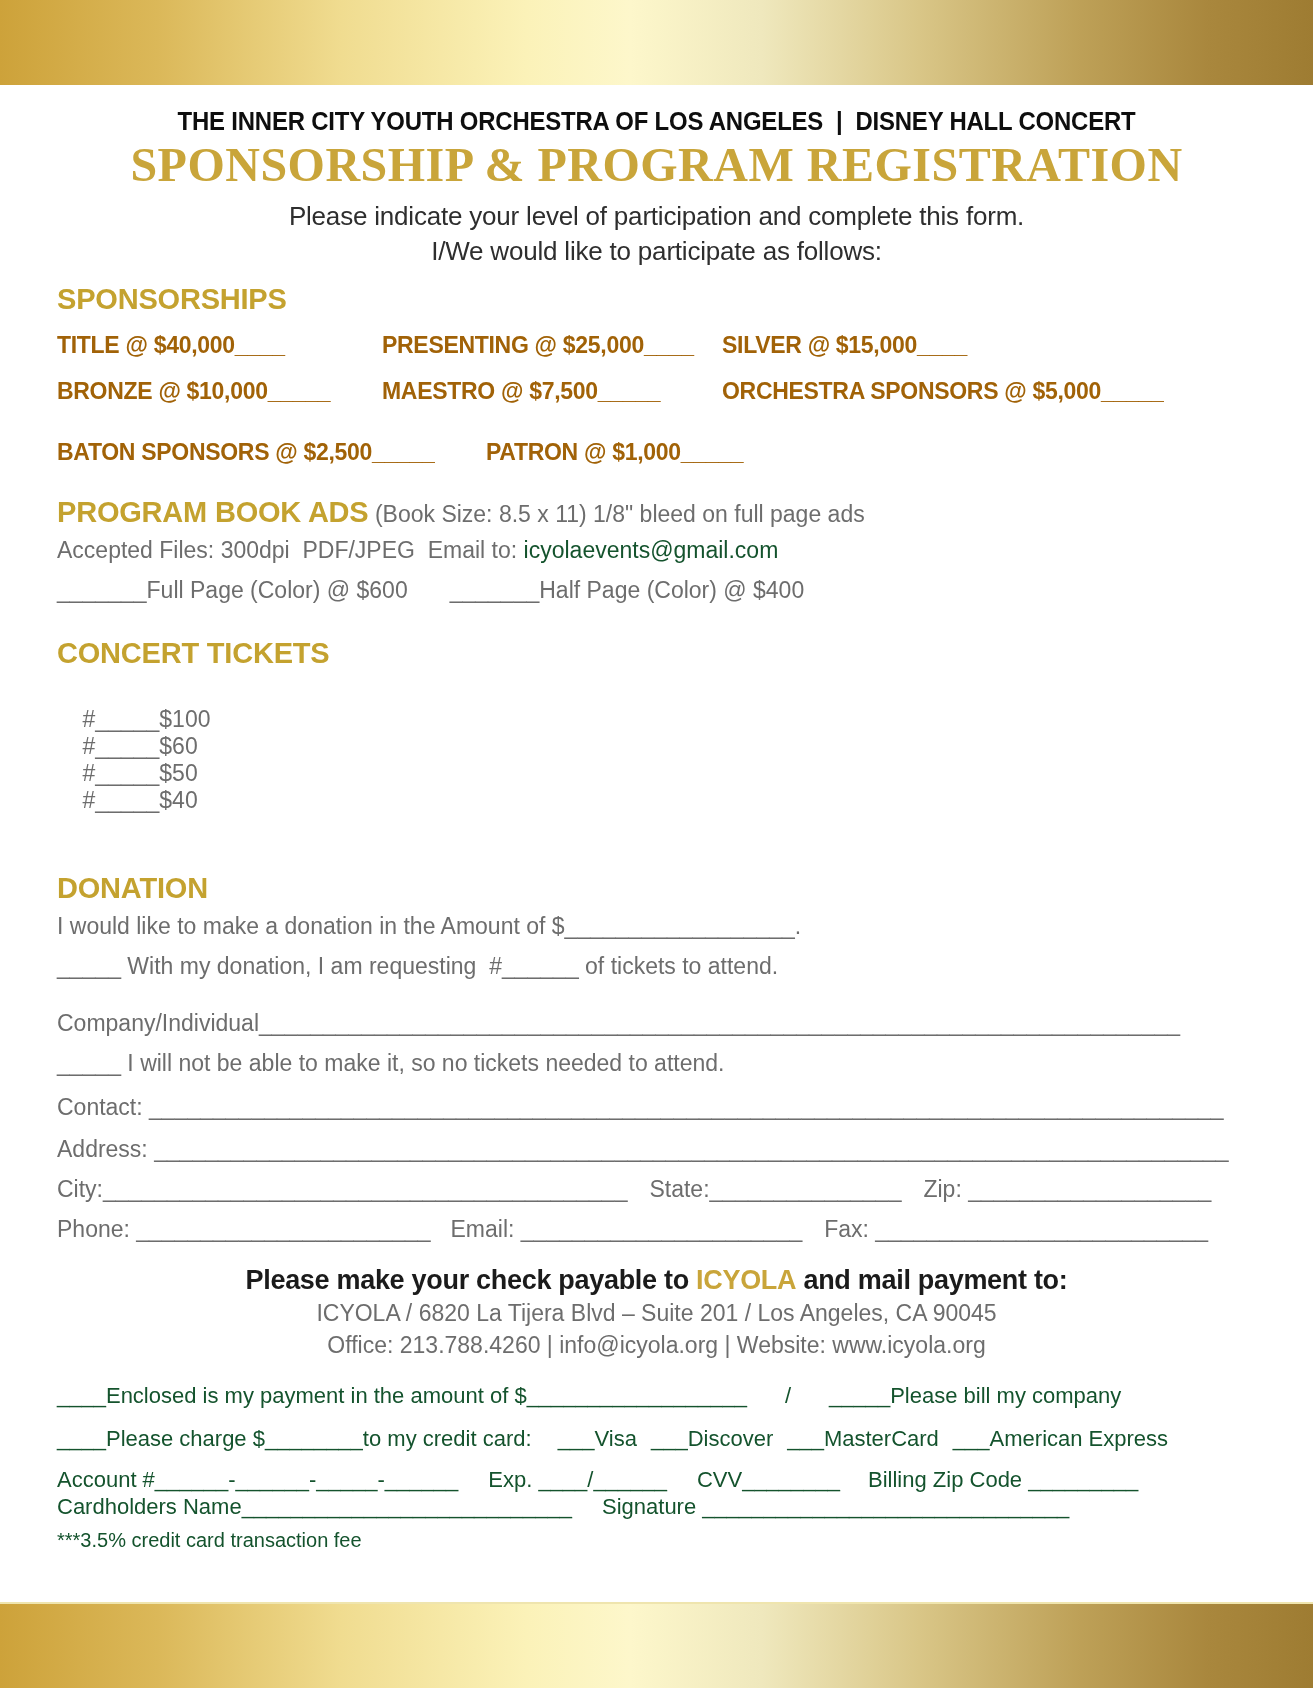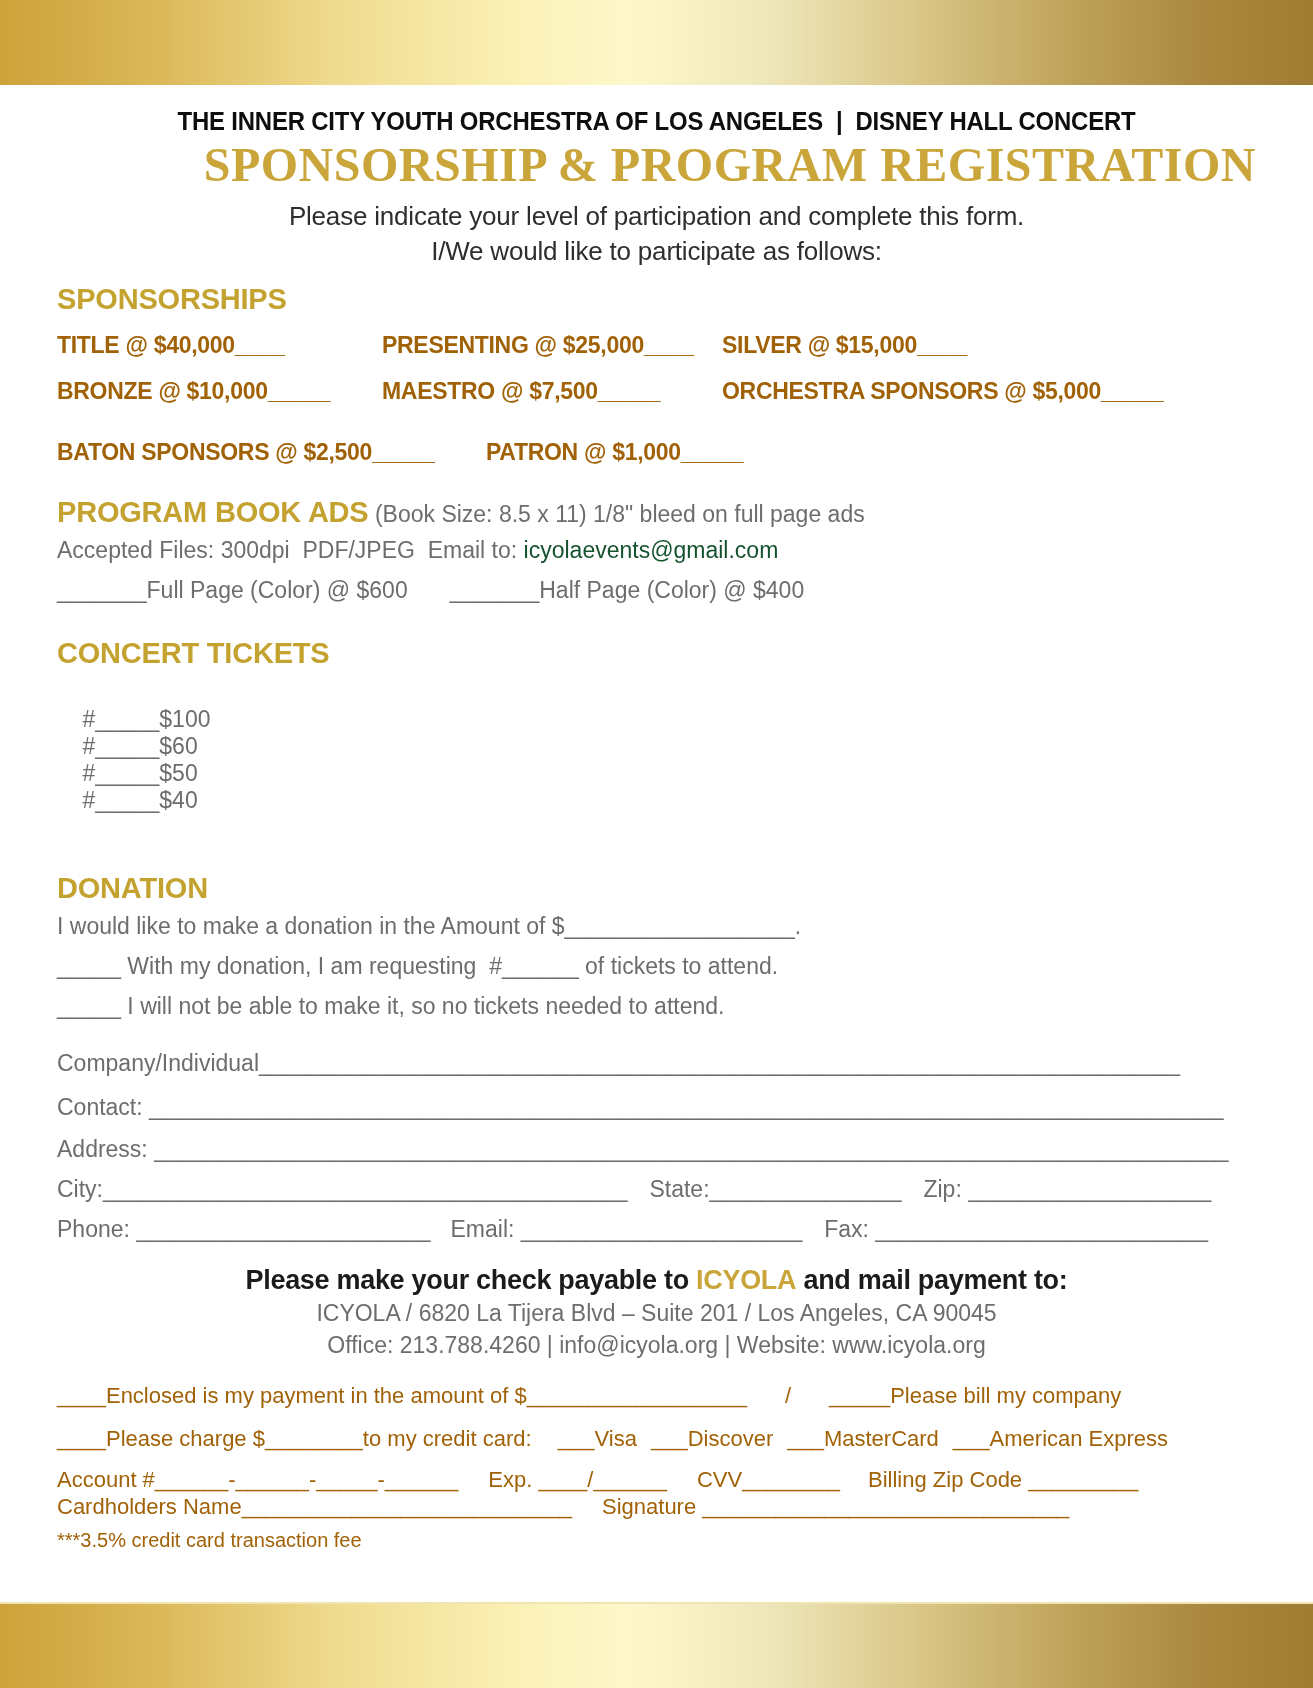--- a/index.html
+++ b/index.html
@@ -9,30 +9,30 @@
     font-family:"Liberation Sans", sans-serif;
   }
   .bar {
     height:85px;
     background:linear-gradient(90deg,#CDA23A 0%,#DBB859 12%,#F0DC90 26%,#FBF2B8 40%,#FDF7CB 48%,#EFE8BD 58%,#D9C687 70%,#BEA158 82%,#A9873D 92%,#9E7C32 100%);
   }
   .bar.bottom {position:absolute; left:0; right:0; bottom:0; height:84px; border-top:2px solid #EFE5AE;}
   .content {padding:0 57px;}
   .center {text-align:center;}
   .hline {margin-top:21px; font-size:26px; font-weight:700; letter-spacing:-0.2px; color:#0e0e0e; transform:scaleX(0.92); white-space:pre;}
-  .title {margin-top:2px; font-family:"Liberation Serif", serif; font-weight:700; font-size:48px; letter-spacing:0.5px; line-height:1.08; color:#C9A53A;text-align:right;}
+  .title {margin-top:2px; font-family:"Liberation Serif", serif; font-weight:700; font-size:48px; letter-spacing:0.5px; line-height:1.08; color:#C9A53A;}
   .intro {margin-top:8px; font-size:26px; line-height:35px; color:#2e2e2e; letter-spacing:-0.2px;}
   .gold-h {color:#C4A22F; font-weight:700; font-size:29px; letter-spacing:-0.2px;}
   .sp-h {margin-top:14px;}
   .sp-row {display:flex; margin-top:16px; white-space:pre; font-weight:700; font-size:23px; letter-spacing:-0.3px; color:#a16207;}
   .sp-row.r2 {margin-top:19px;}
   .sp-row.r3 {margin-top:34px;}
   .c1 {width:325px;} .c2 {width:340px;} .c3 {flex:1;} .c1w {width:429px;}
   .line {white-space:pre; font-size:23px; color:#6d6d6d;}
-  .pay-line {white-space:pre; font-size:22px; color:#a16207;}
+  .pay-line {white-space:pre; font-size:22px; color:#14532d;}
   .pb-h {margin-top:30px;}
   .h-note {font-weight:400; font-size:23px; color:#6d6d6d; letter-spacing:0;}
   .accepted {margin-top:8px;}
   .fullhalf {margin-top:13px;}
   .half-group {margin-left:42px;}
   .ct-h {margin-top:33px;}
   .tickets {margin-top:9px;}
   .t-item {margin-right:30px;}
   .don-h {margin-top:31px;}
   .d1 {margin-top:8px;} .d2 {margin-top:13px;} .d3 {margin-top:13px;}
@@ -97,23 +97,23 @@
     <span class="t-item"><span>#</span><span>_____</span><span>$50</span></span>
     <span class="t-item"><span>#</span><span>_____</span><span>$40</span></span>
   </div>
 
   <div class="gold-h don-h">DONATION</div>
 
   <div class="line d1"><span>I would like to make a donation in the Amount of $</span><span>__________________</span><span>.</span></div>
 
   <div class="line d2"><span>_____</span><span> With my donation, I am requesting  #</span><span>______</span><span> of tickets to attend.</span></div>
 
+  <div class="line company"><span>Company/Individual</span><span>________________________________________________________________________</span></div>
+
   <div class="line d3"><span>_____</span><span> I will not be able to make it, so no tickets needed to attend.</span></div>
-
-  <div class="line company"><span>Company/Individual</span><span>________________________________________________________________________</span></div>
 
   <div class="line contactl"><span>Contact: </span><span>____________________________________________________________________________________</span></div>
 
   <div class="line addressl"><span>Address: </span><span>____________________________________________________________________________________</span></div>
 
   <div class="line cityrow"><span>City:</span><span>_________________________________________</span><span class="ml22">State:</span><span>_______________</span><span class="ml22">Zip: </span><span>___________________</span></div>
 
   <div class="line phonerow"><span>Phone: </span><span>_______________________</span><span class="ml20">Email: </span><span>______________________</span><span class="ml22">Fax: </span><span>__________________________</span></div>
 
   <div class="payable center"><span>Please make your check payable to  </span><span class="org">ICYOLA</span><span>  and mail payment to:</span></div>

